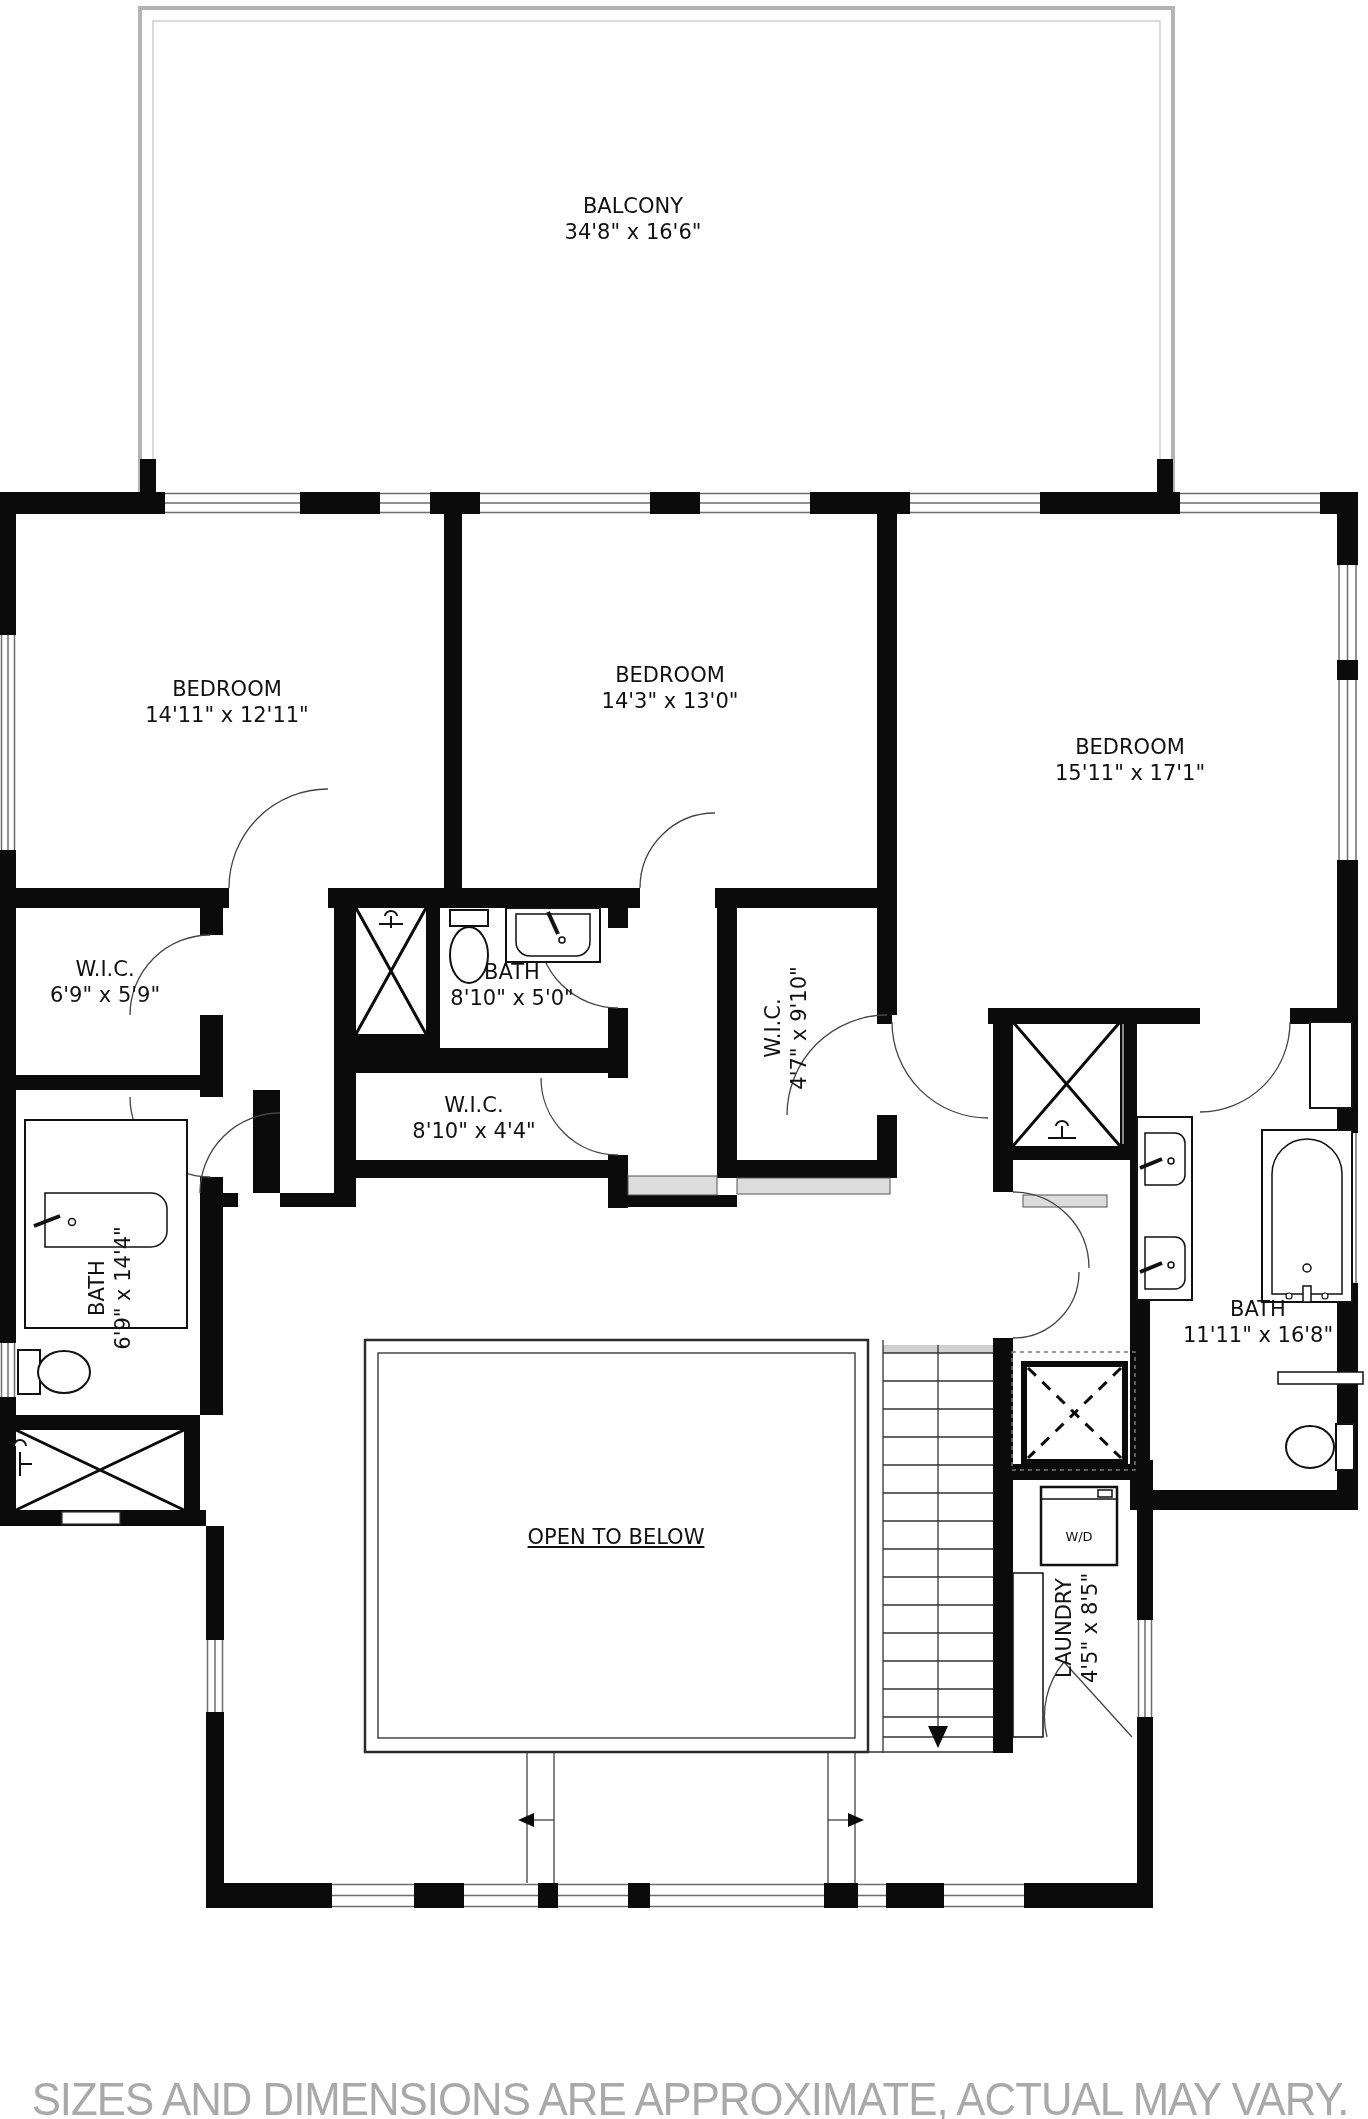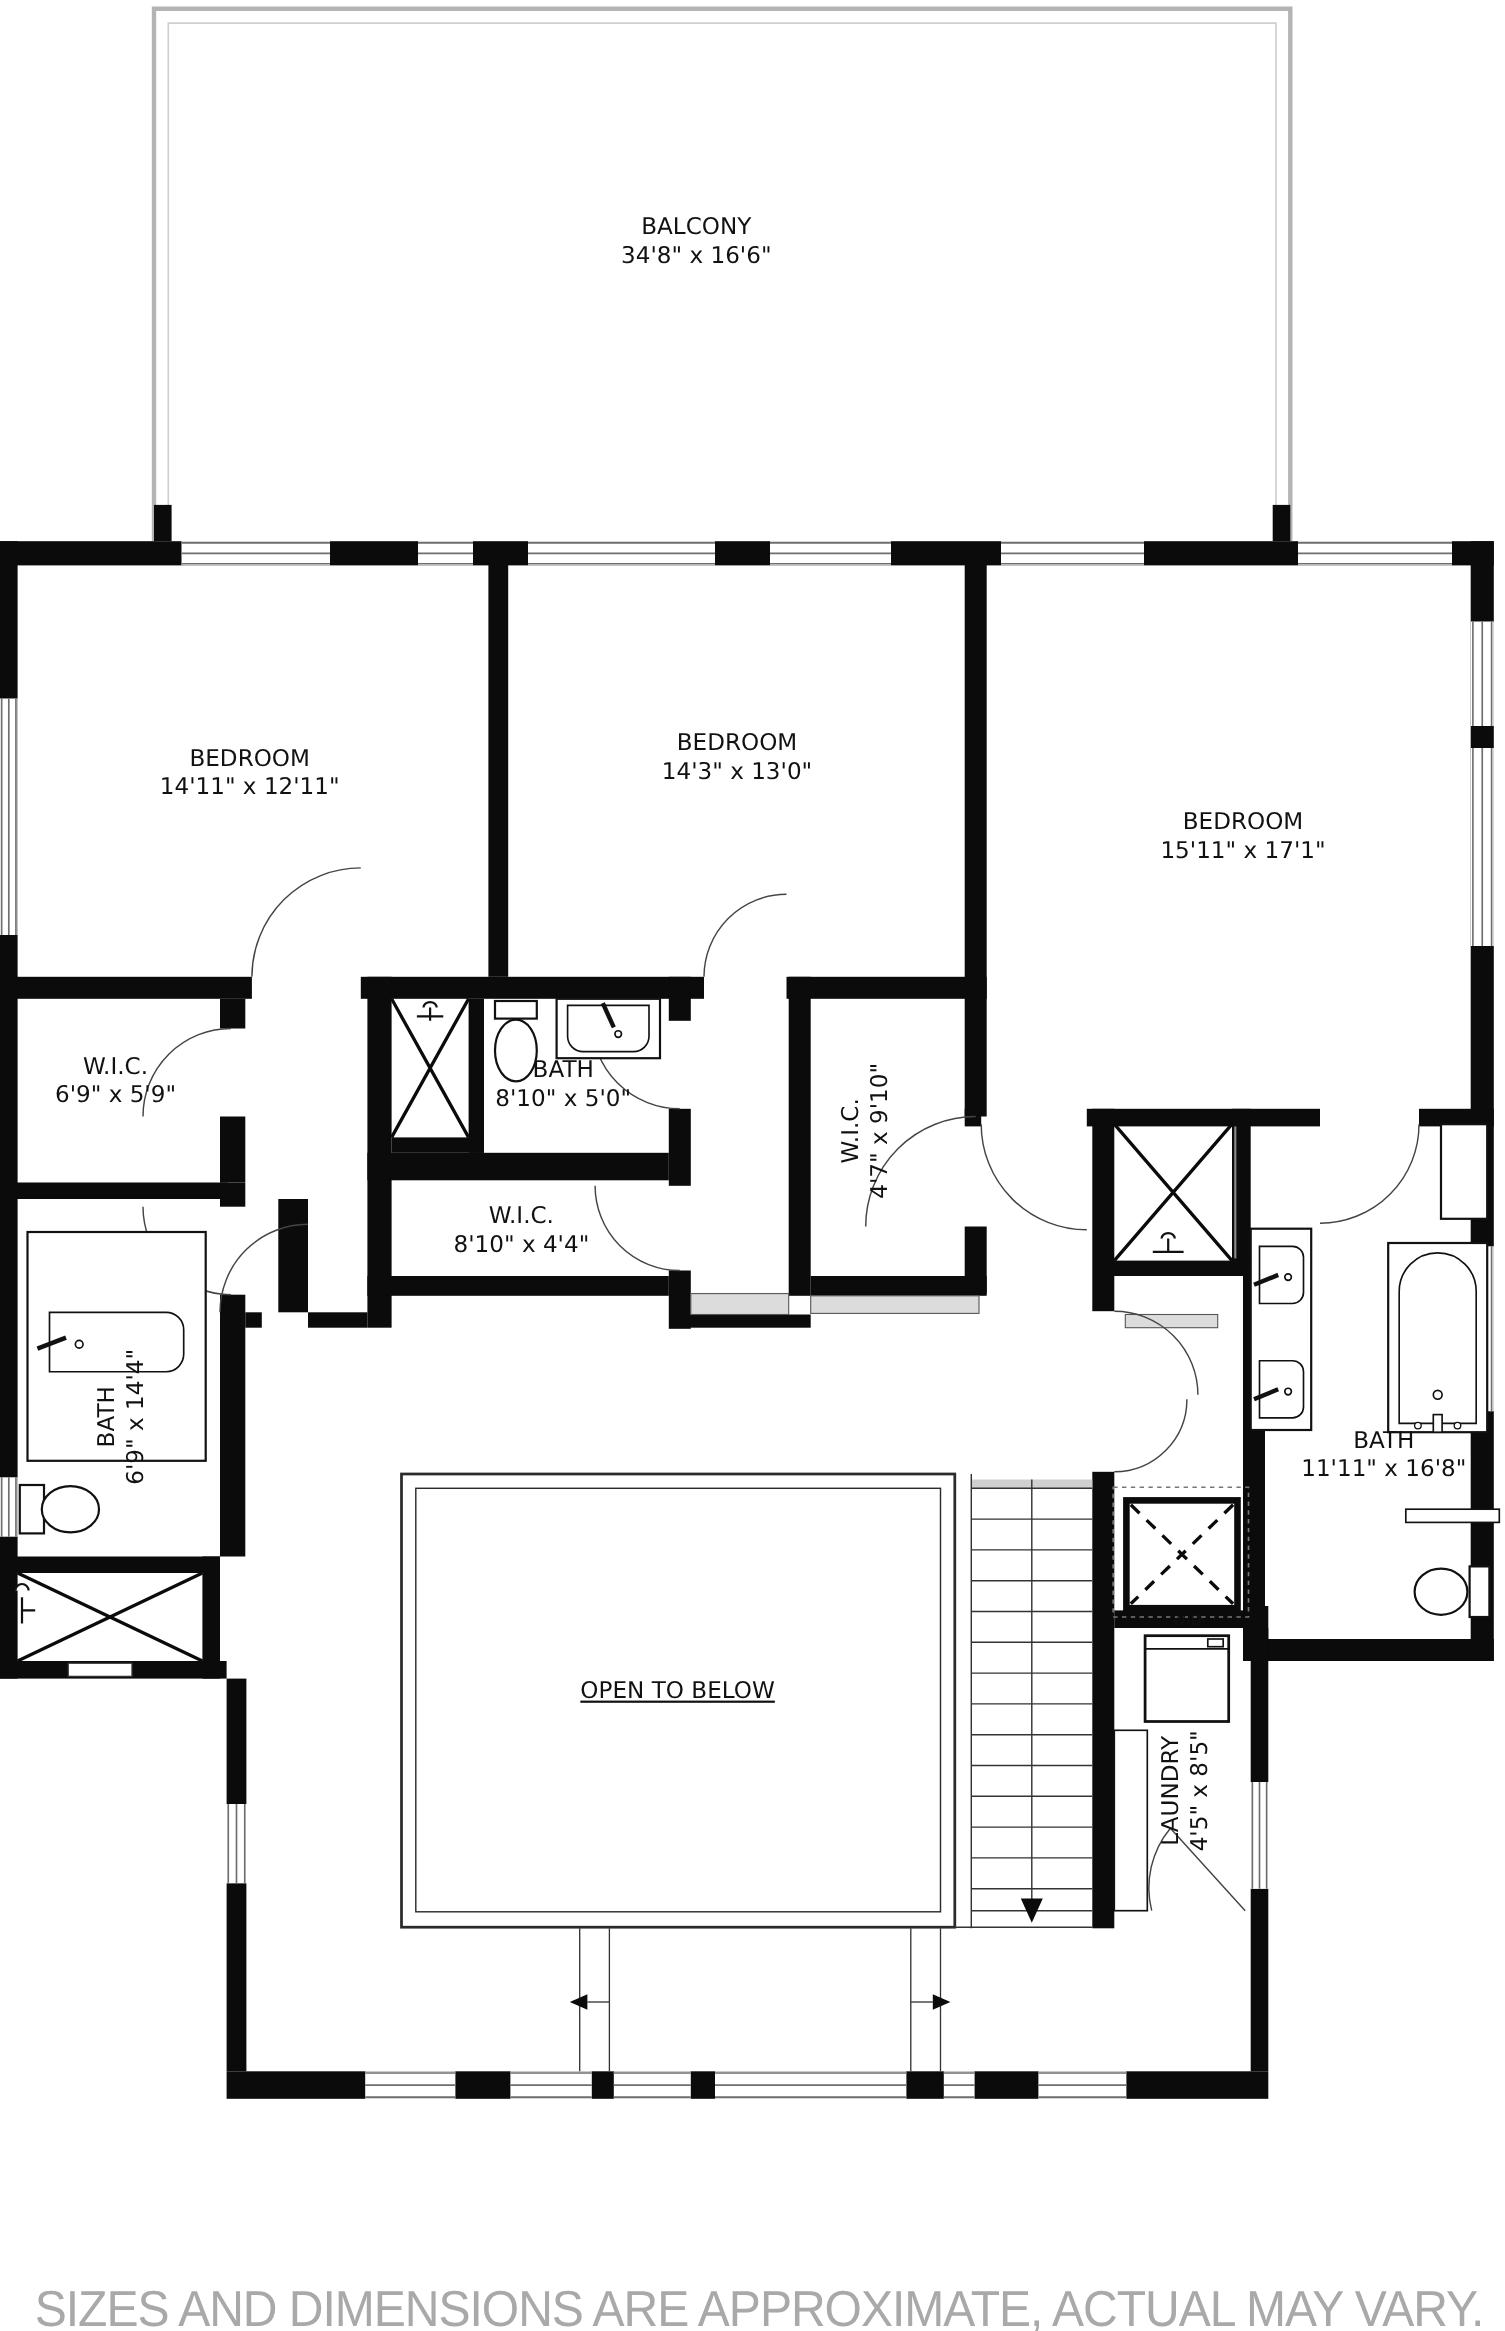--- a/index.html
+++ b/index.html
@@ -339,19 +339,19 @@
         <div class="room-name">BATH</div>
         <div class="room-dims">11'11" x 16'8"</div>
       </div>
       <div class="room-label" style="left: 616px; top: 1537px; text-decoration: underline;">
         <div class="room-name">OPEN TO BELOW</div>
       </div>
       <div class="room-label rot" style="left: 1077px; top: 1628px;">
         <div class="room-name">LAUNDRY</div>
         <div class="room-dims">4'5" x 8'5"</div>
       </div>
-      <div class="room-label small" style="left: 1079px; top: 1474px;">
+      <div class="room-label small" style="left: 1079px; top: 1537px;">
         <div class="room-name">W/D</div>
       </div>
     </div>
 
   <div class="disclaimer">SIZES AND DIMENSIONS ARE APPROXIMATE, ACTUAL MAY VARY.</div>
 </div>
 
 </body></html>

